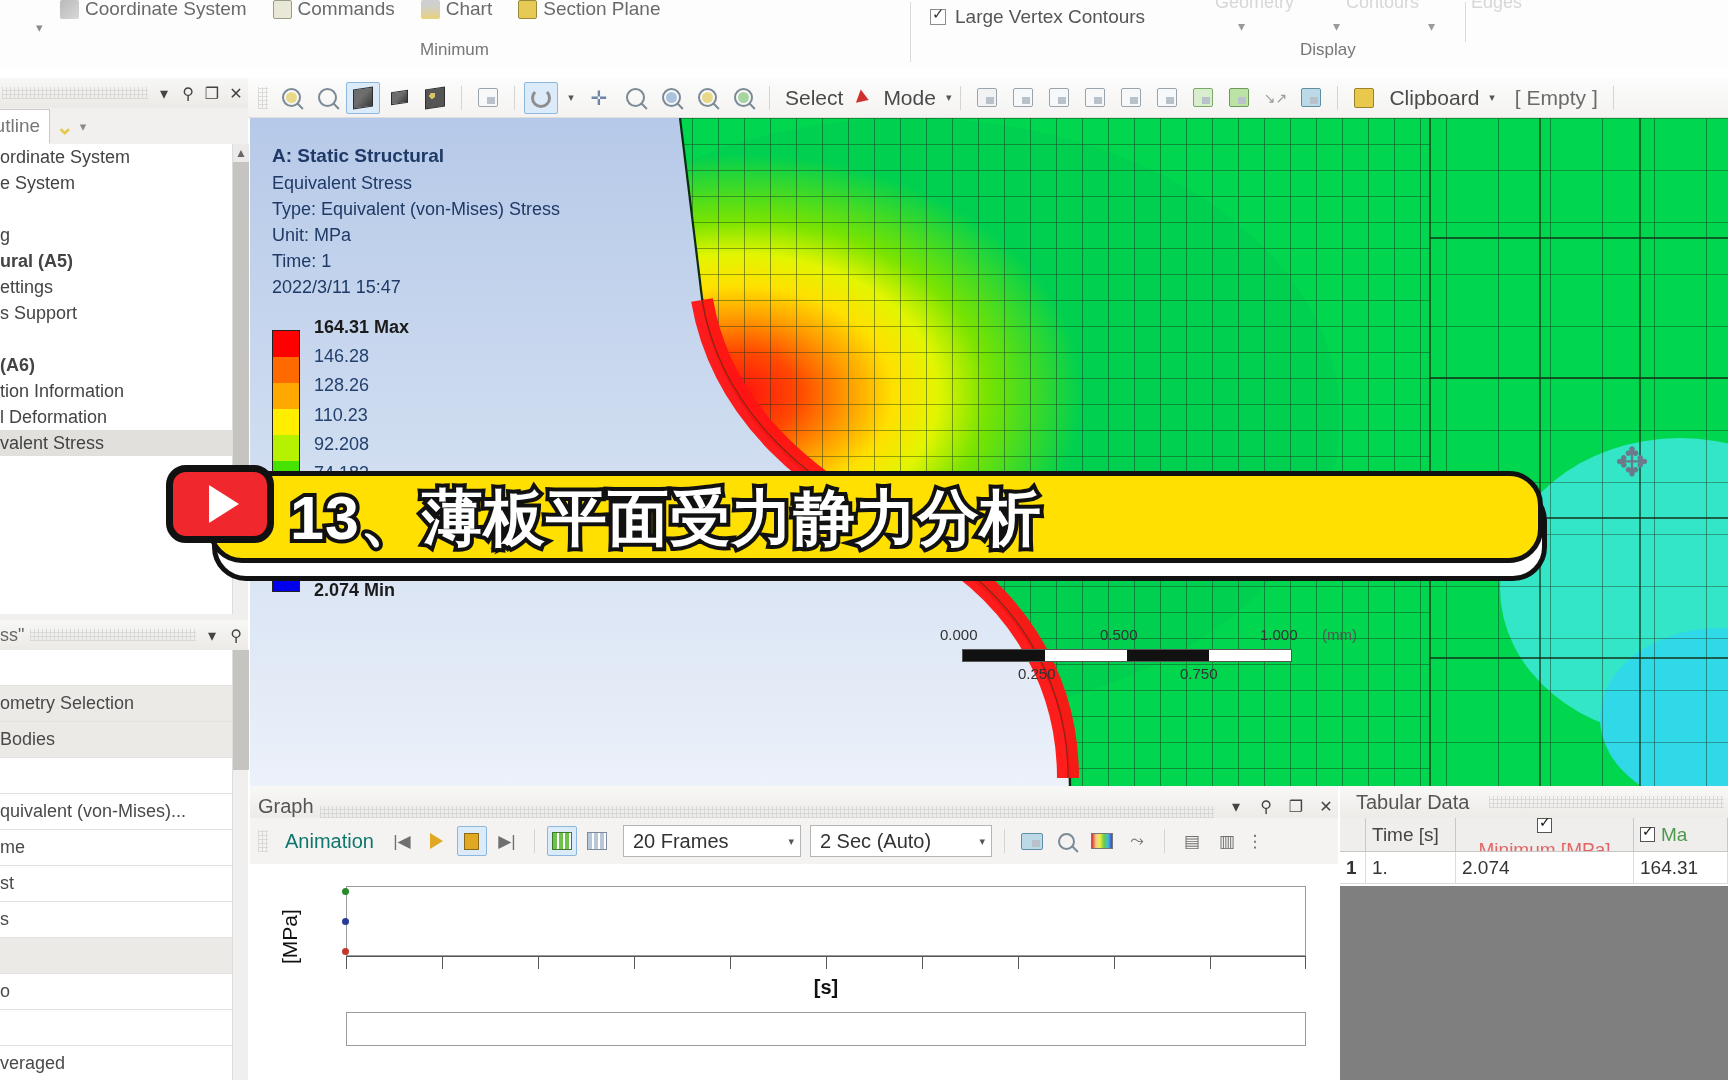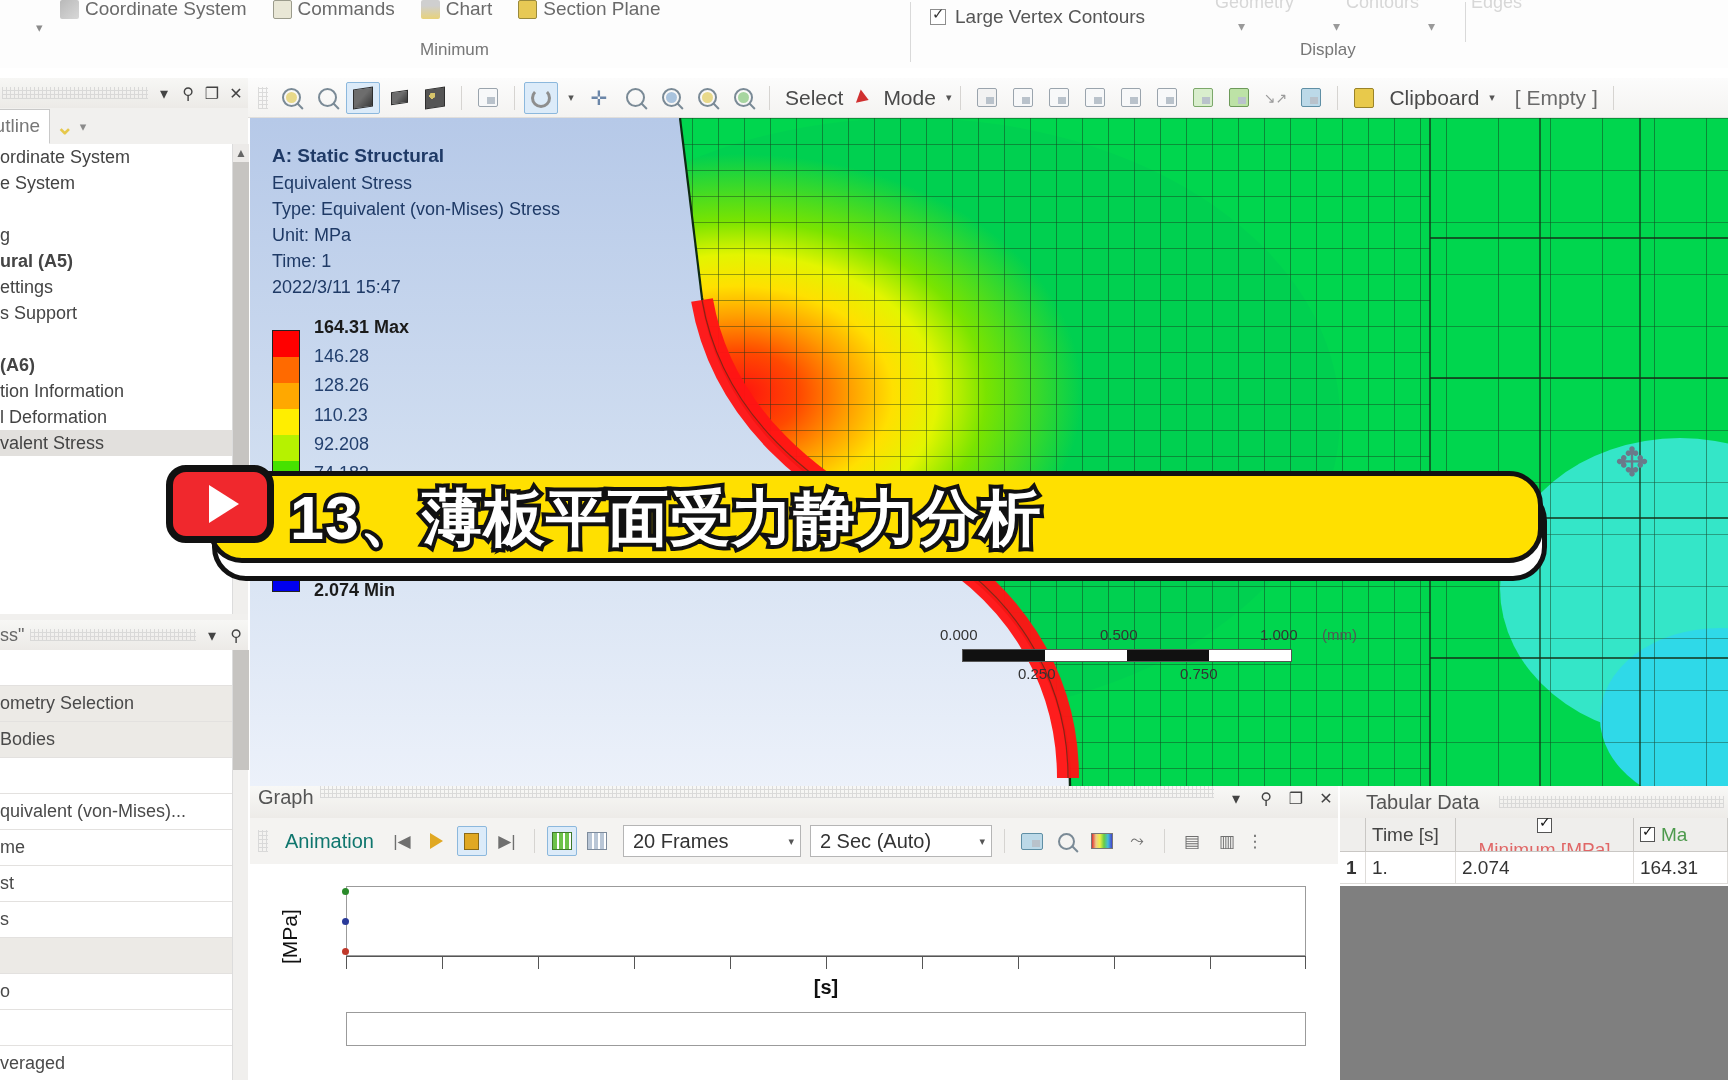--- a/index.html
+++ b/index.html
@@ -234,21 +234,21 @@
   
   .mesh-svg { position: absolute; left: 0; top: 0; }
 
   
   .graph-panel {
     position: absolute; left: 250px; top: 786px; width: 1088px; height: 294px;
     background: #f1f0ee;
   }
   .gp-title {
     position: absolute; left: 0; top: 0; width: 1088px; height: 32px;
-    display: flex; align-items: flex-start; gap: 6px;
+    display: flex; align-items: flex-end; gap: 6px;
     background: linear-gradient(180deg,#f8f8f6,#edebe8);
     font-size: 20px; color: #555; padding-left: 8px;
   }
   .anim-bar {
     position: absolute; left: 0; top: 32px; width: 1088px; height: 46px;
     display: flex; align-items: center; gap: 5px; padding-left: 8px;
     background: #f4f3f1;
   }
   .anim-label { font-size: 20px; color: #0f766e; padding: 0 8px; }
   .ab-btn {
@@ -293,21 +293,21 @@
 
   
   .tab-panel {
     position: absolute; left: 1340px; top: 786px; width: 388px; height: 294px;
     background: #f1f0ee;
   }
   .tp-title {
     position: absolute; left: 0; top: 0; width: 388px; height: 32px;
     display: flex; align-items: center; gap: 20px;
     background: linear-gradient(180deg,#f8f8f6,#edebe8);
-    font-size: 20px; color: #555; padding-left: 26px;
+    font-size: 20px; color: #555; padding-left: 16px;
   }
   .tp-grid { position: absolute; left: 0; top: 32px; width: 388px; height: 68px; background: #fff; }
   .tp-hdr { display: flex; height: 34px; background: #efeeec; }
   .tp-hdr > div {
     border-right: 1px solid #c9c7c4; border-bottom: 1px solid #c9c7c4;
     display: flex; align-items: center; gap: 6px; padding: 0 6px;
     font-size: 19px; color: #444; white-space: nowrap; overflow: hidden;
   }
   .tp-body { display: flex; height: 32px; background: #fff; }
   .tp-body > div {

